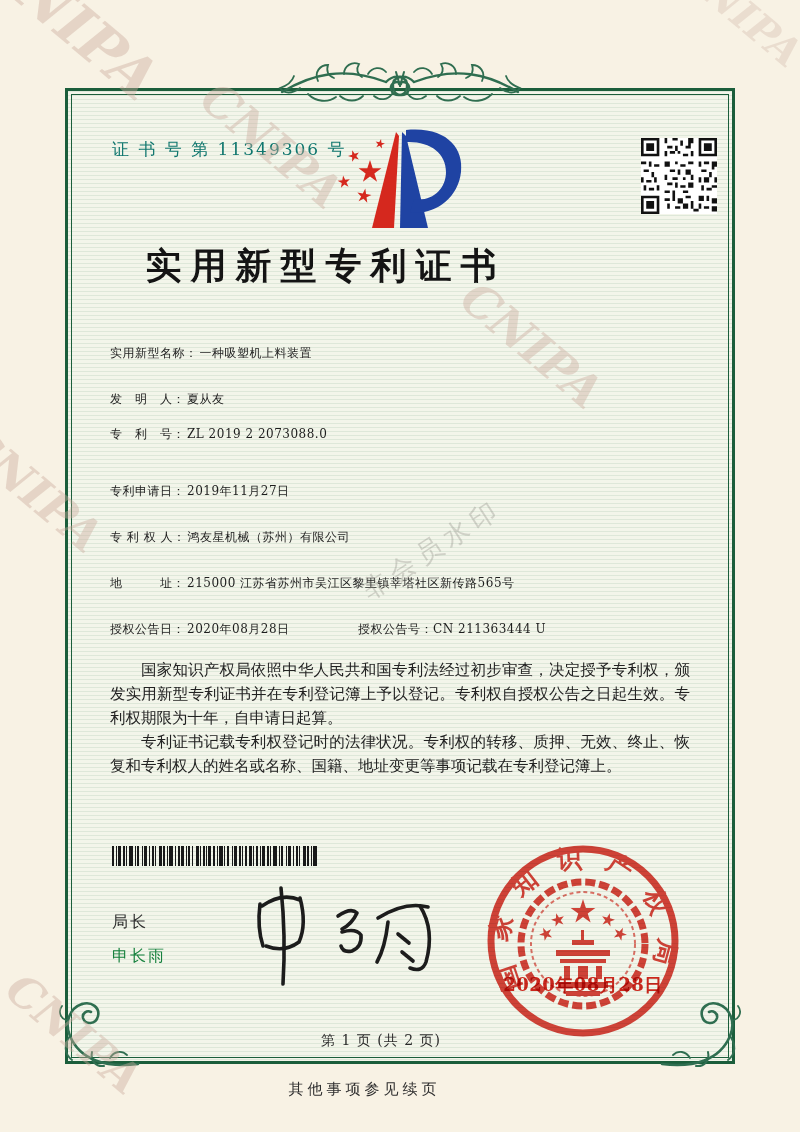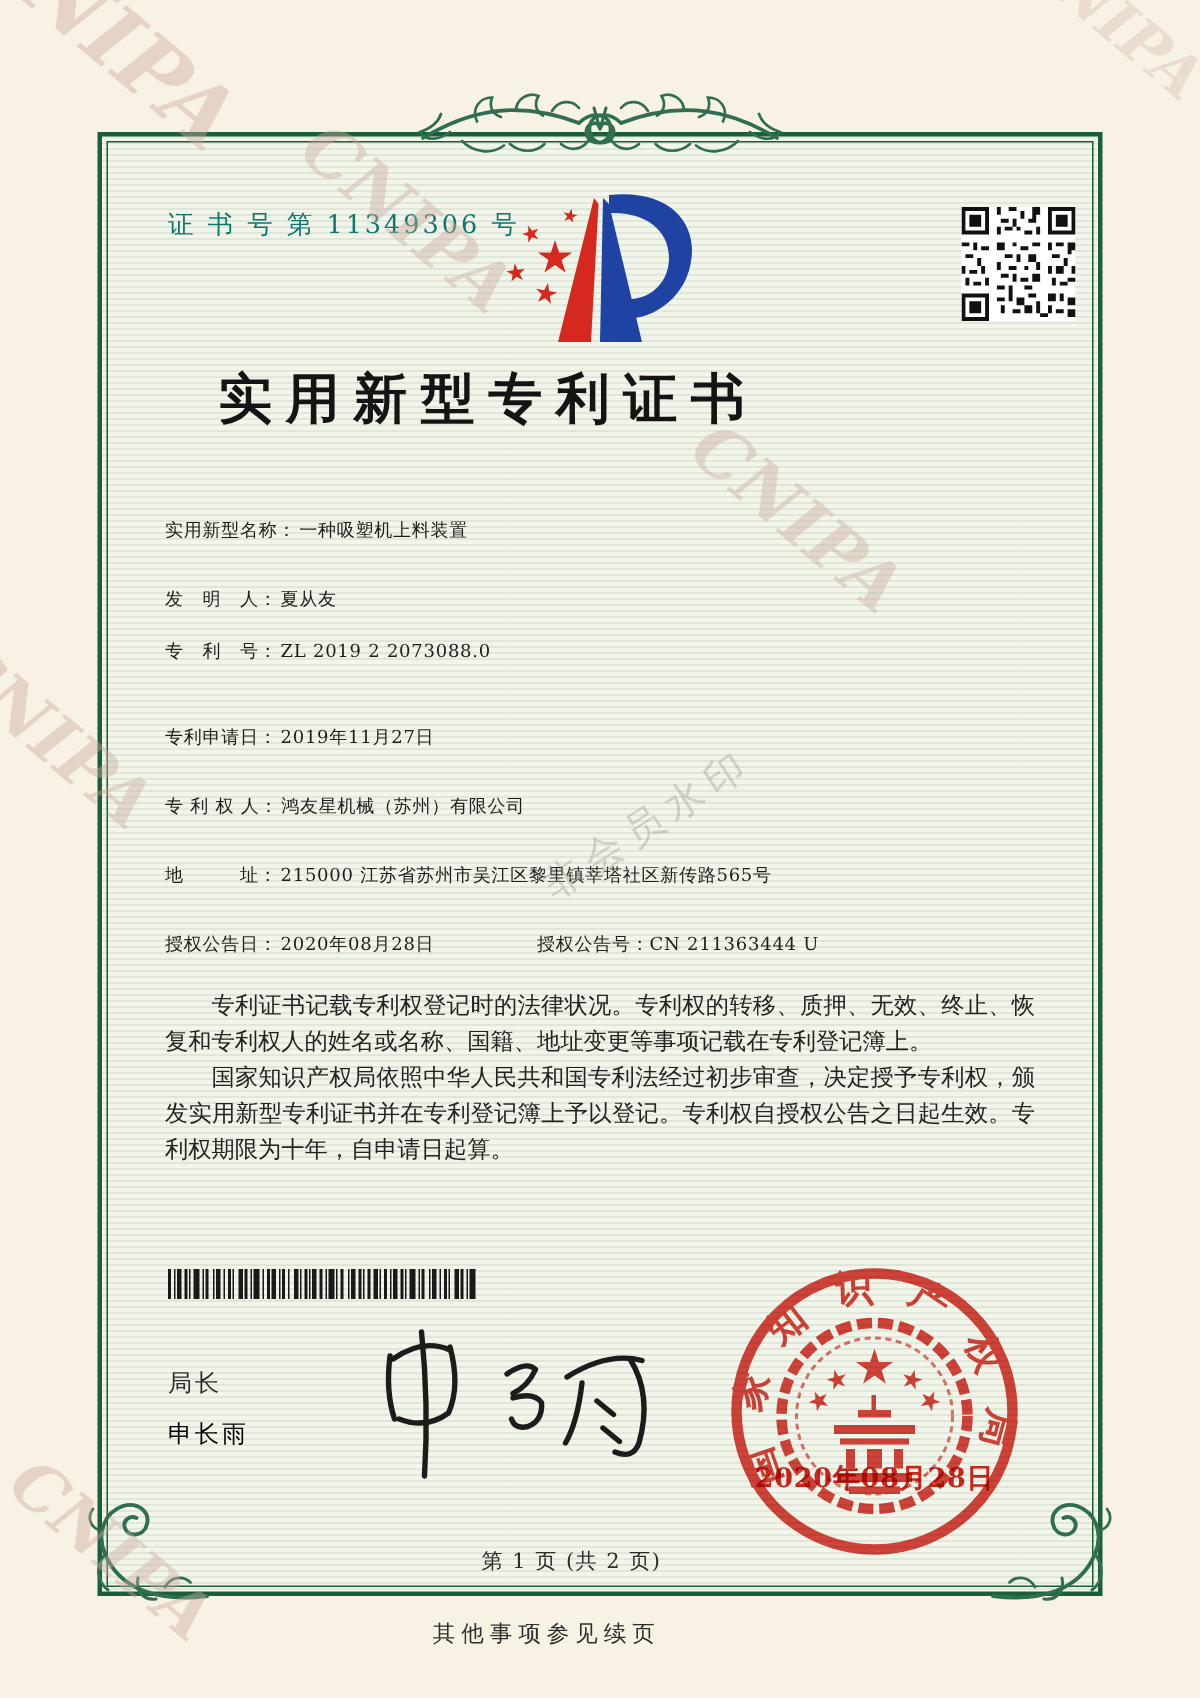--- a/index.html
+++ b/index.html
@@ -47,21 +47,21 @@
   .row .lbl{display:inline-block;}
   .row .val{margin-left:2px;}
   .row .pair2{position:absolute;left:248px;top:0;white-space:nowrap;}
   .paras{
     left:110px;top:658px;width:580px;font-size:15.5px;line-height:24px;
     color:#222;text-align:justify;
   }
   .paras p{margin:0;text-indent:2em;}
   .barcode{left:112px;top:846px;}
   .signer-title{left:112px;top:912px;font-family:Liberation Sans, sans-serif;font-size:16px;color:#2c2c2c;letter-spacing:2px;}
-  .signer-name{left:112px;top:946px;font-family:"DejaVu Sans","Liberation Sans",sans-serif;font-size:16px;color:#000000;letter-spacing:2px;}
+  .signer-name{left:112px;top:946px;font-family:"DejaVu Sans","Liberation Sans",sans-serif;font-size:16px;color:#15803d;letter-spacing:2px;}
   .signature{left:238px;top:876px;z-index:5;}
   .seal{left:480px;top:838px;z-index:7;mix-blend-mode:multiply;opacity:0.94;}
   .seal-date{
     left:497px;top:973px;width:172px;text-align:center;z-index:8;
     font-size:18px;font-weight:bold;color:#d5281e;letter-spacing:0.5px;
     mix-blend-mode:multiply;
   }
   .page-number{left:96px;top:1032px;width:570px;text-align:center;font-size:14px;color:#2a2a2a;letter-spacing:1px;}
   .continuation{left:0;top:1080px;width:729px;text-align:center;font-size:15px;color:#2e2e2e;letter-spacing:4px;z-index:5;}
 </style>
@@ -175,22 +175,22 @@
     <span class="lbl">地　　　址：</span><span class="val">215000 江苏省苏州市吴江区黎里镇莘塔社区新传路565号</span>
   </div>
   <div class="content-item row" style="top:621px">
     <span class="lbl">授权公告日：</span><span class="val">2020年08月28日</span>
     <span class="pair2">
       <span>授权公告号：</span><span>CN 211363444 U</span>
     </span>
   </div>
 
   <div class="content-item paras">
+    <p>国家知识产权局依照中华人民共和国专利法经过初步审查，决定授予专利权，颁发实用新型专利证书并在专利登记簿上予以登记。专利权自授权公告之日起生效。专利权期限为十年，自申请日起算。</p>
     <p>专利证书记载专利权登记时的法律状况。专利权的转移、质押、无效、终止、恢复和专利权人的姓名或名称、国籍、地址变更等事项记载在专利登记簿上。</p>
-    <p>国家知识产权局依照中华人民共和国专利法经过初步审查，决定授予专利权，颁发实用新型专利证书并在专利登记簿上予以登记。专利权自授权公告之日起生效。专利权期限为十年，自申请日起算。</p>
   </div>
 
   <svg class="content-item barcode" width="206" height="20" viewBox="0 0 206 20" preserveAspectRatio="none">
     <path d="M0,10 H206" stroke="#191919" stroke-width="20" stroke-dasharray="2 2 1 1 3 2 2 1 1 2 4 2 1 1 2 3 1 1 3 2 1 2 2 1 1 3 3 1 2 2 1 1 4 2 1 2 2 1 3 2 1 1 2 2 1 3 3 1 1 2 2 1 1 1 3 2 2 2 1 1 4 1 1 2 2 3 1 1 3 2 2 1 1 2 2 2 3 1 1 2"></path>
   </svg>
 
   <div class="content-item signer-title">局长</div>
   <div class="content-item signer-name">申长雨</div>
 
   <svg class="content-item signature" width="230" height="115" viewBox="0 0 230 115">

